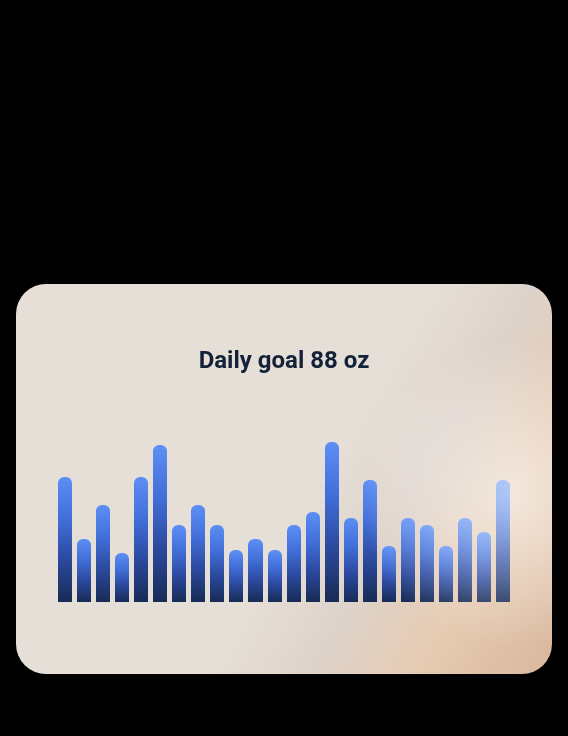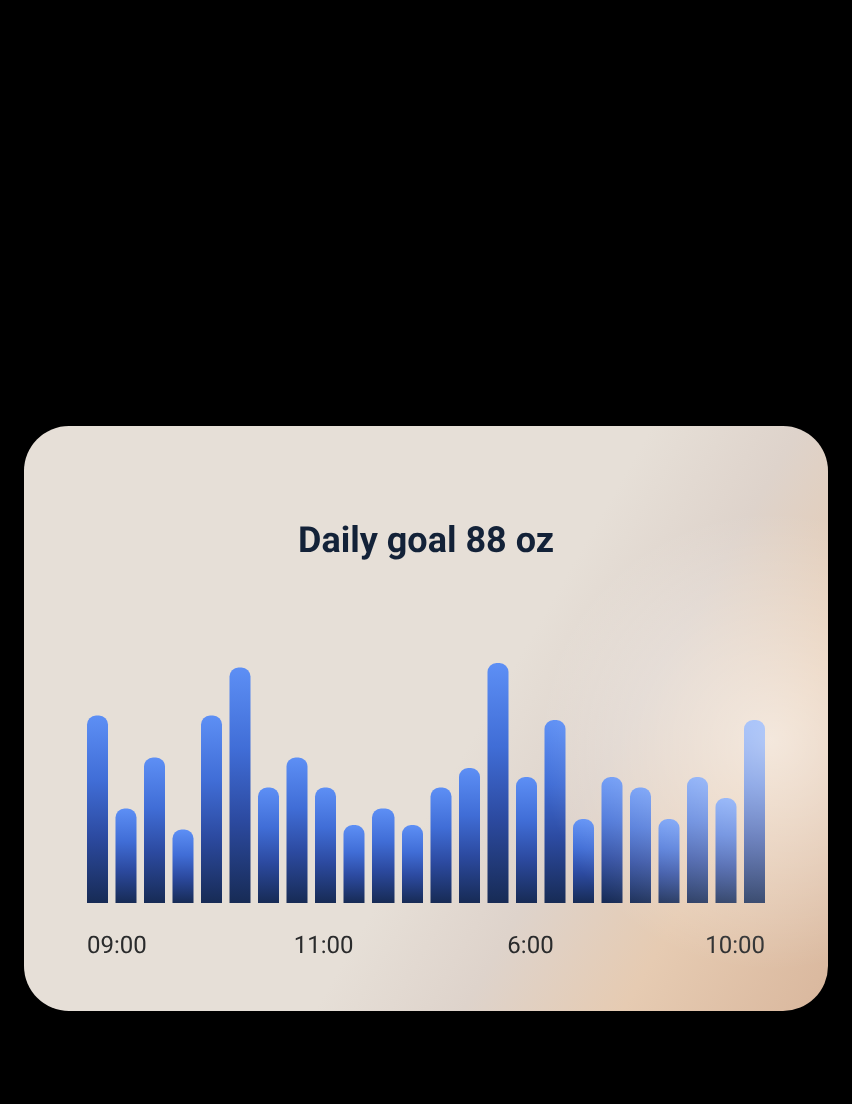--- a/index.html
+++ b/index.html
@@ -81,19 +81,13 @@
       <div class="bar" style="height: 48%;"></div>
       <div class="bar" style="height: 70%;"></div>
       <div class="bar" style="height: 32%;"></div>
       <div class="bar" style="height: 48%;"></div>
       <div class="bar" style="height: 44%;"></div>
       <div class="bar" style="height: 32%;"></div>
       <div class="bar" style="height: 48%;"></div>
       <div class="bar" style="height: 40%;"></div>
       <div class="bar" style="height: 70%;"></div>
     </div>
-  <div class="axis" id="axis">
-      <span style="left: 0%;">09:00</span>
-      <span style="left: 30.5%;">11:00</span>
-      <span style="left: 62%;">6:00</span>
-      <span style="right: 0px;">10:00</span>
-    </div>
 </div>
 
 </body></html>

